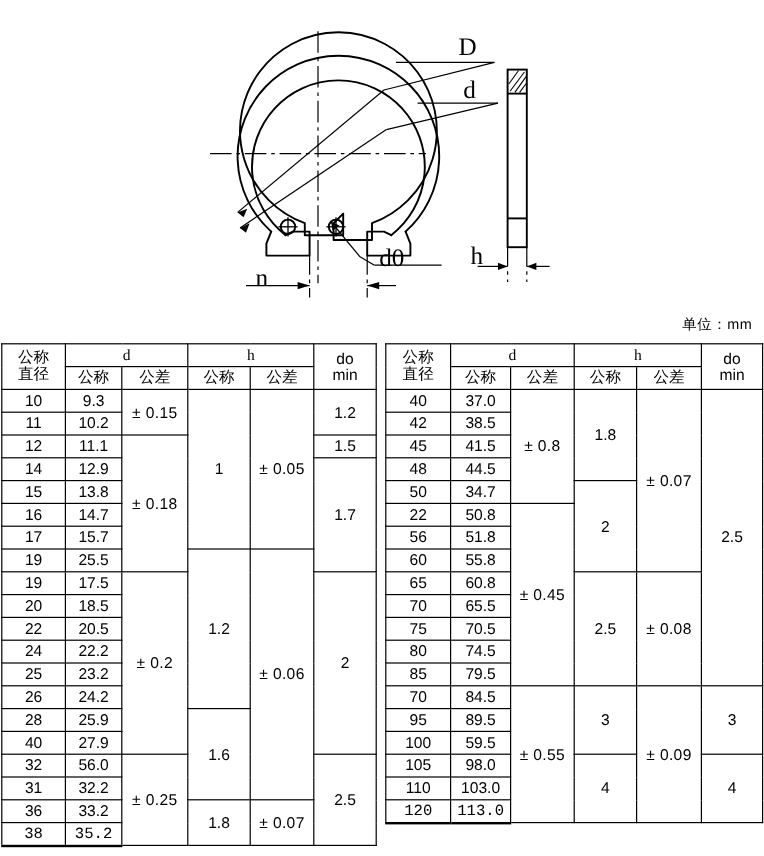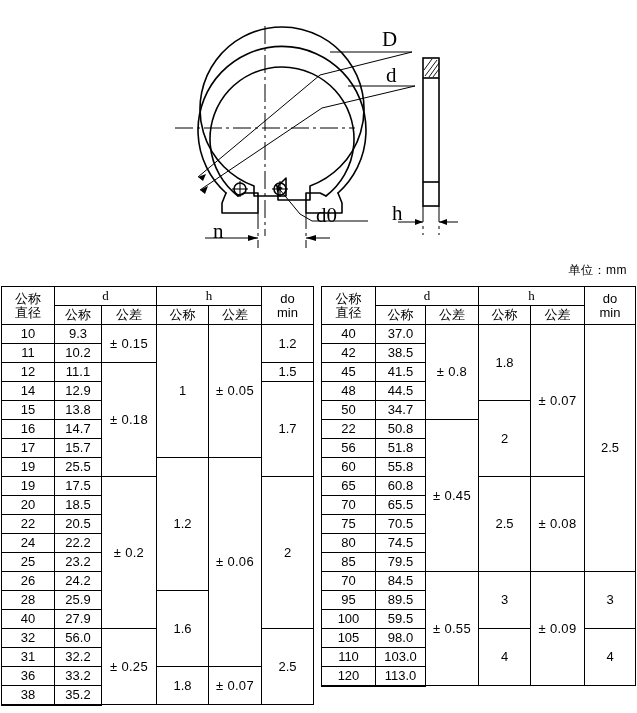--- a/index.html
+++ b/index.html
@@ -98,20 +98,21 @@
     font-size: 13px;
     font-family: "Liberation Sans", sans-serif;
   }
   td.tol {
     font-size: 13px;
     letter-spacing: 0.3px;
   }
   
   table.spec tr:last-child td {
     border-bottom: 2px solid #000000;
+    font-family: Liberation Mono, monospace;
   }
 </style>
 </head>
 <body>
 
 <div id="drawing">
   <svg width="637" height="285" viewBox="0 0 637 285">
     <g fill="none" stroke="#000000" stroke-width="1.6" stroke-linecap="round" stroke-linejoin="round">
 
       <g>

